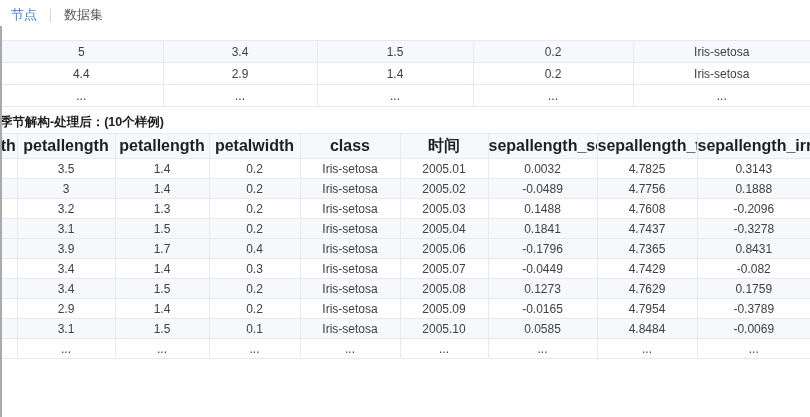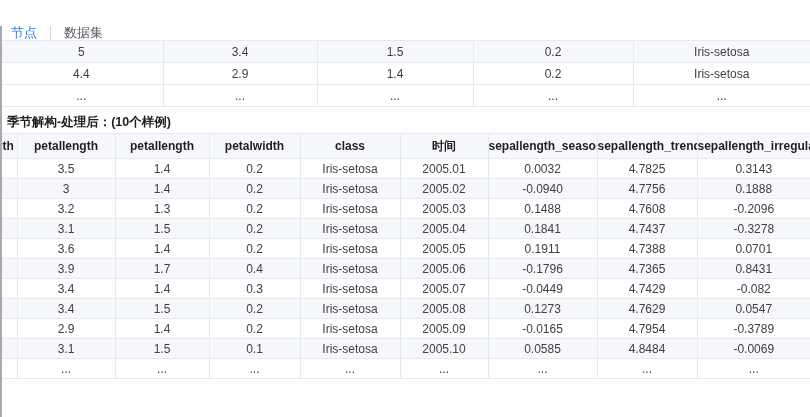--- a/index.html
+++ b/index.html
@@ -13,41 +13,41 @@
   }
   *{box-sizing:border-box;}
   html,body{margin:0;padding:0;}
   body{
     width:810px;height:417px;overflow:hidden;background:#ffffff;
     font-family:"Liberation Sans", sans-serif;
   }
   .screen{position:relative;width:810px;height:417px;background:#ffffff;}
   .panel-edge{position:absolute;left:0;top:26px;bottom:0;width:2px;background:var(--panel-edge);z-index:5;}
 
-  .tabbar{height:40px;padding:7px 0 0 11px;display:flex;align-items:flex-end;}
+  .tabbar{height:40px;padding:7px 0 0 11px;display:flex;align-items:flex-start;}
   .tab{font-size:13px;line-height:15px;color:var(--tab-inactive);cursor:pointer;}
   .tab.active{color:var(--accent-blue);}
   .tab-divider{width:1px;height:14px;background:#d8d8d8;margin:1px 13px 0 13px;}
 
   table{border-collapse:collapse;table-layout:fixed;width:810px;}
   td,th{overflow:hidden;white-space:nowrap;text-align:center;border:1px solid var(--border);padding:0;}
   td:first-child,th:first-child{border-left:none;}
   td:last-child,th:last-child{border-right:none;}
 
   .top-table{border-top:1px solid var(--border);}
   .top-table td{height:22px;font-size:12px;color:var(--cell-text);}
 
   .section-title{
-    height:26px;line-height:30px;padding-left:7px;
+    height:26px;line-height:30px;
     font-size:12.5px;font-weight:bold;color:#1d1d1d;
   }
 
   .main-table th{
     height:25px;background:var(--stripe-row);
-    font-size:12px;font-weight:bold;color:var(--header-text);
+    font-size:16px;font-weight:bold;color:var(--header-text);
   }
   .main-table td{height:20px;font-size:12px;color:var(--cell-text);}
   tr.alt td{background:var(--stripe-row);}
 </style>
 </head>
 <body>
 
 <div class="screen">
   <div class="panel-edge"></div>
 
@@ -129,21 +129,21 @@
           <td>4.7825</td>
           <td>0.3143</td>
         </tr>
         <tr class="alt">
           <td></td>
           <td>3</td>
           <td>1.4</td>
           <td>0.2</td>
           <td>Iris-setosa</td>
           <td>2005.02</td>
-          <td>-0.0940</td>
+          <td>-0.0489</td>
           <td>4.7756</td>
           <td>0.1888</td>
         </tr>
         <tr>
           <td></td>
           <td>3.2</td>
           <td>1.3</td>
           <td>0.2</td>
           <td>Iris-setosa</td>
           <td>2005.03</td>
@@ -155,31 +155,20 @@
           <td></td>
           <td>3.1</td>
           <td>1.5</td>
           <td>0.2</td>
           <td>Iris-setosa</td>
           <td>2005.04</td>
           <td>0.1841</td>
           <td>4.7437</td>
           <td>-0.3278</td>
         </tr>
-        <tr>
-          <td></td>
-          <td>3.6</td>
-          <td>1.4</td>
-          <td>0.2</td>
-          <td>Iris-setosa</td>
-          <td>2005.05</td>
-          <td>0.1911</td>
-          <td>4.7388</td>
-          <td>0.0701</td>
-        </tr>
         <tr class="alt">
           <td></td>
           <td>3.9</td>
           <td>1.7</td>
           <td>0.4</td>
           <td>Iris-setosa</td>
           <td>2005.06</td>
           <td>-0.1796</td>
           <td>4.7365</td>
           <td>0.8431</td>
@@ -197,21 +186,21 @@
         </tr>
         <tr class="alt">
           <td></td>
           <td>3.4</td>
           <td>1.5</td>
           <td>0.2</td>
           <td>Iris-setosa</td>
           <td>2005.08</td>
           <td>0.1273</td>
           <td>4.7629</td>
-          <td>0.0547</td>
+          <td>0.1759</td>
         </tr>
         <tr>
           <td></td>
           <td>2.9</td>
           <td>1.4</td>
           <td>0.2</td>
           <td>Iris-setosa</td>
           <td>2005.09</td>
           <td>-0.0165</td>
           <td>4.7954</td>

